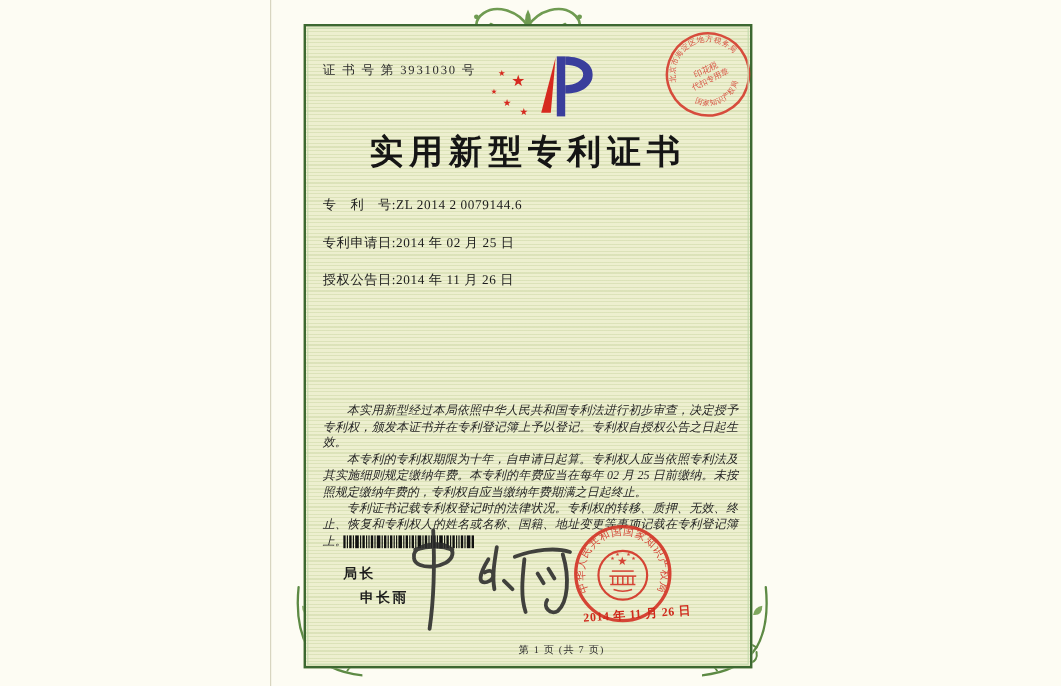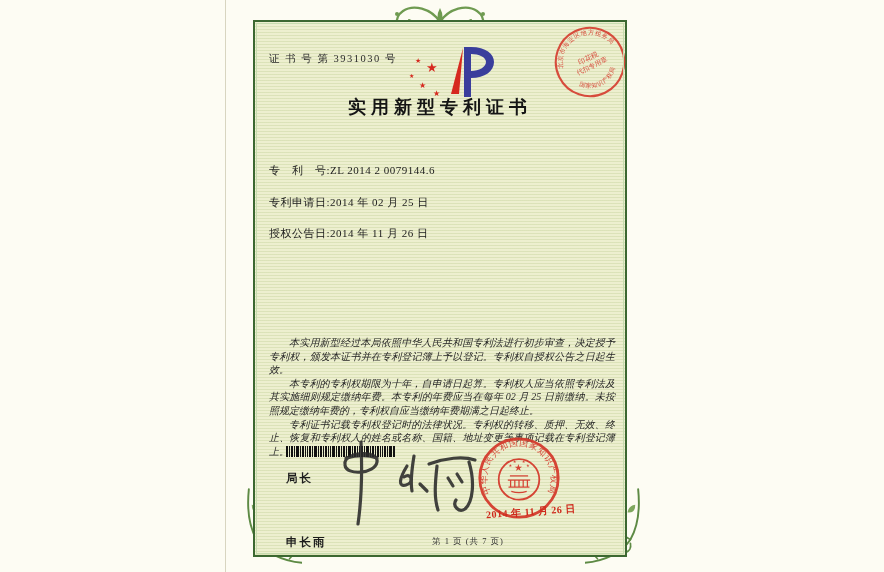--- a/index.html
+++ b/index.html
@@ -14,36 +14,36 @@
     position:absolute;left:253px;top:20px;width:370px;height:533px;
     border:2px solid #3c6831;
     background:#edefcf;
     background-image:repeating-linear-gradient(0deg,
       rgba(150,175,95,.20) 0px, rgba(150,175,95,.20) 1px,
       transparent 1px, transparent 3px);
   }
   .frame::after{content:"";position:absolute;inset:1px;border:1px solid #c6dcae;pointer-events:none;}
   .cert-no{position:absolute;left:14px;top:30px;font-size:10.5px;letter-spacing:1.5px;color:#2b2b2b;}
   .logo{position:absolute;left:151px;top:23px;width:88px;height:56px;}
-  .title{position:absolute;left:0;right:0;top:73px;text-align:center;
-    font-size:18px;font-weight:600;letter-spacing:5px;color:#151515;}
+  .title{position:absolute;left:0;right:0;top:86px;text-align:center;
+    font-size:28px;font-weight:600;letter-spacing:5px;color:#151515;}
   .tax-stamp{position:absolute;left:297px;top:2px;width:76px;height:76px;opacity:.88;}
   .fields{position:absolute;left:14px;top:141px;right:8px;}
   .field-row{height:21px;margin-bottom:10.6px;font-size:11px;color:#1c1c1c;letter-spacing:.5px;white-space:nowrap;}
   .field-label{display:inline-block;}
   .field-value{display:inline-block;}
   .body-text{position:absolute;left:14px;right:10px;top:314px;
     font-size:10px;line-height:13.6px;color:#262626;text-align:justify;
     font-style:italic;}
   .body-text p{margin:0;text-indent:2em;}
   .barcode{position:absolute;left:31px;top:424px;width:109px;height:11px;}
   .sig-title{position:absolute;left:31px;top:449px;font-size:11.5px;font-weight:bold;
     font-family:"Liberation Sans","DejaVu Sans",sans-serif;color:#1d1d1d;letter-spacing:2px;}
-  .sig-name{position:absolute;left:31px;top:469px;font-size:11.5px;font-weight:bold;
-    font-family:"Liberation Sans","DejaVu Sans",sans-serif;color:#1d1d1d;letter-spacing:2px;margin-top:44px;}
+  .sig-name{position:absolute;left:45px;top:469px;font-size:11.5px;font-weight:bold;
+    font-family:"Liberation Sans","DejaVu Sans",sans-serif;color:#1d1d1d;letter-spacing:2px;}
   .signature{position:absolute;left:62px;top:412px;width:170px;height:98px;}
   .office-seal{position:absolute;left:222px;top:414px;width:84px;height:84px;opacity:.93;}
   .seal-date{position:absolute;left:226px;top:483px;width:100px;text-align:center;
     font-size:10px;font-weight:bold;color:#cf2a1c;letter-spacing:.5px;
     transform:rotate(-4deg);white-space:nowrap;}
   .footer{position:absolute;left:213px;top:514px;transform:translateX(-50%);
     font-size:8.5px;letter-spacing:1px;color:#333;white-space:nowrap;}
   .flourish-bl{position:absolute;left:244px;top:488px;width:58px;height:78px;}
   .flourish-br{position:absolute;left:585px;top:488px;width:58px;height:78px;transform:scale(-1,1);}
   .top-ornament{position:absolute;left:383px;top:2px;width:114px;height:36px;}

